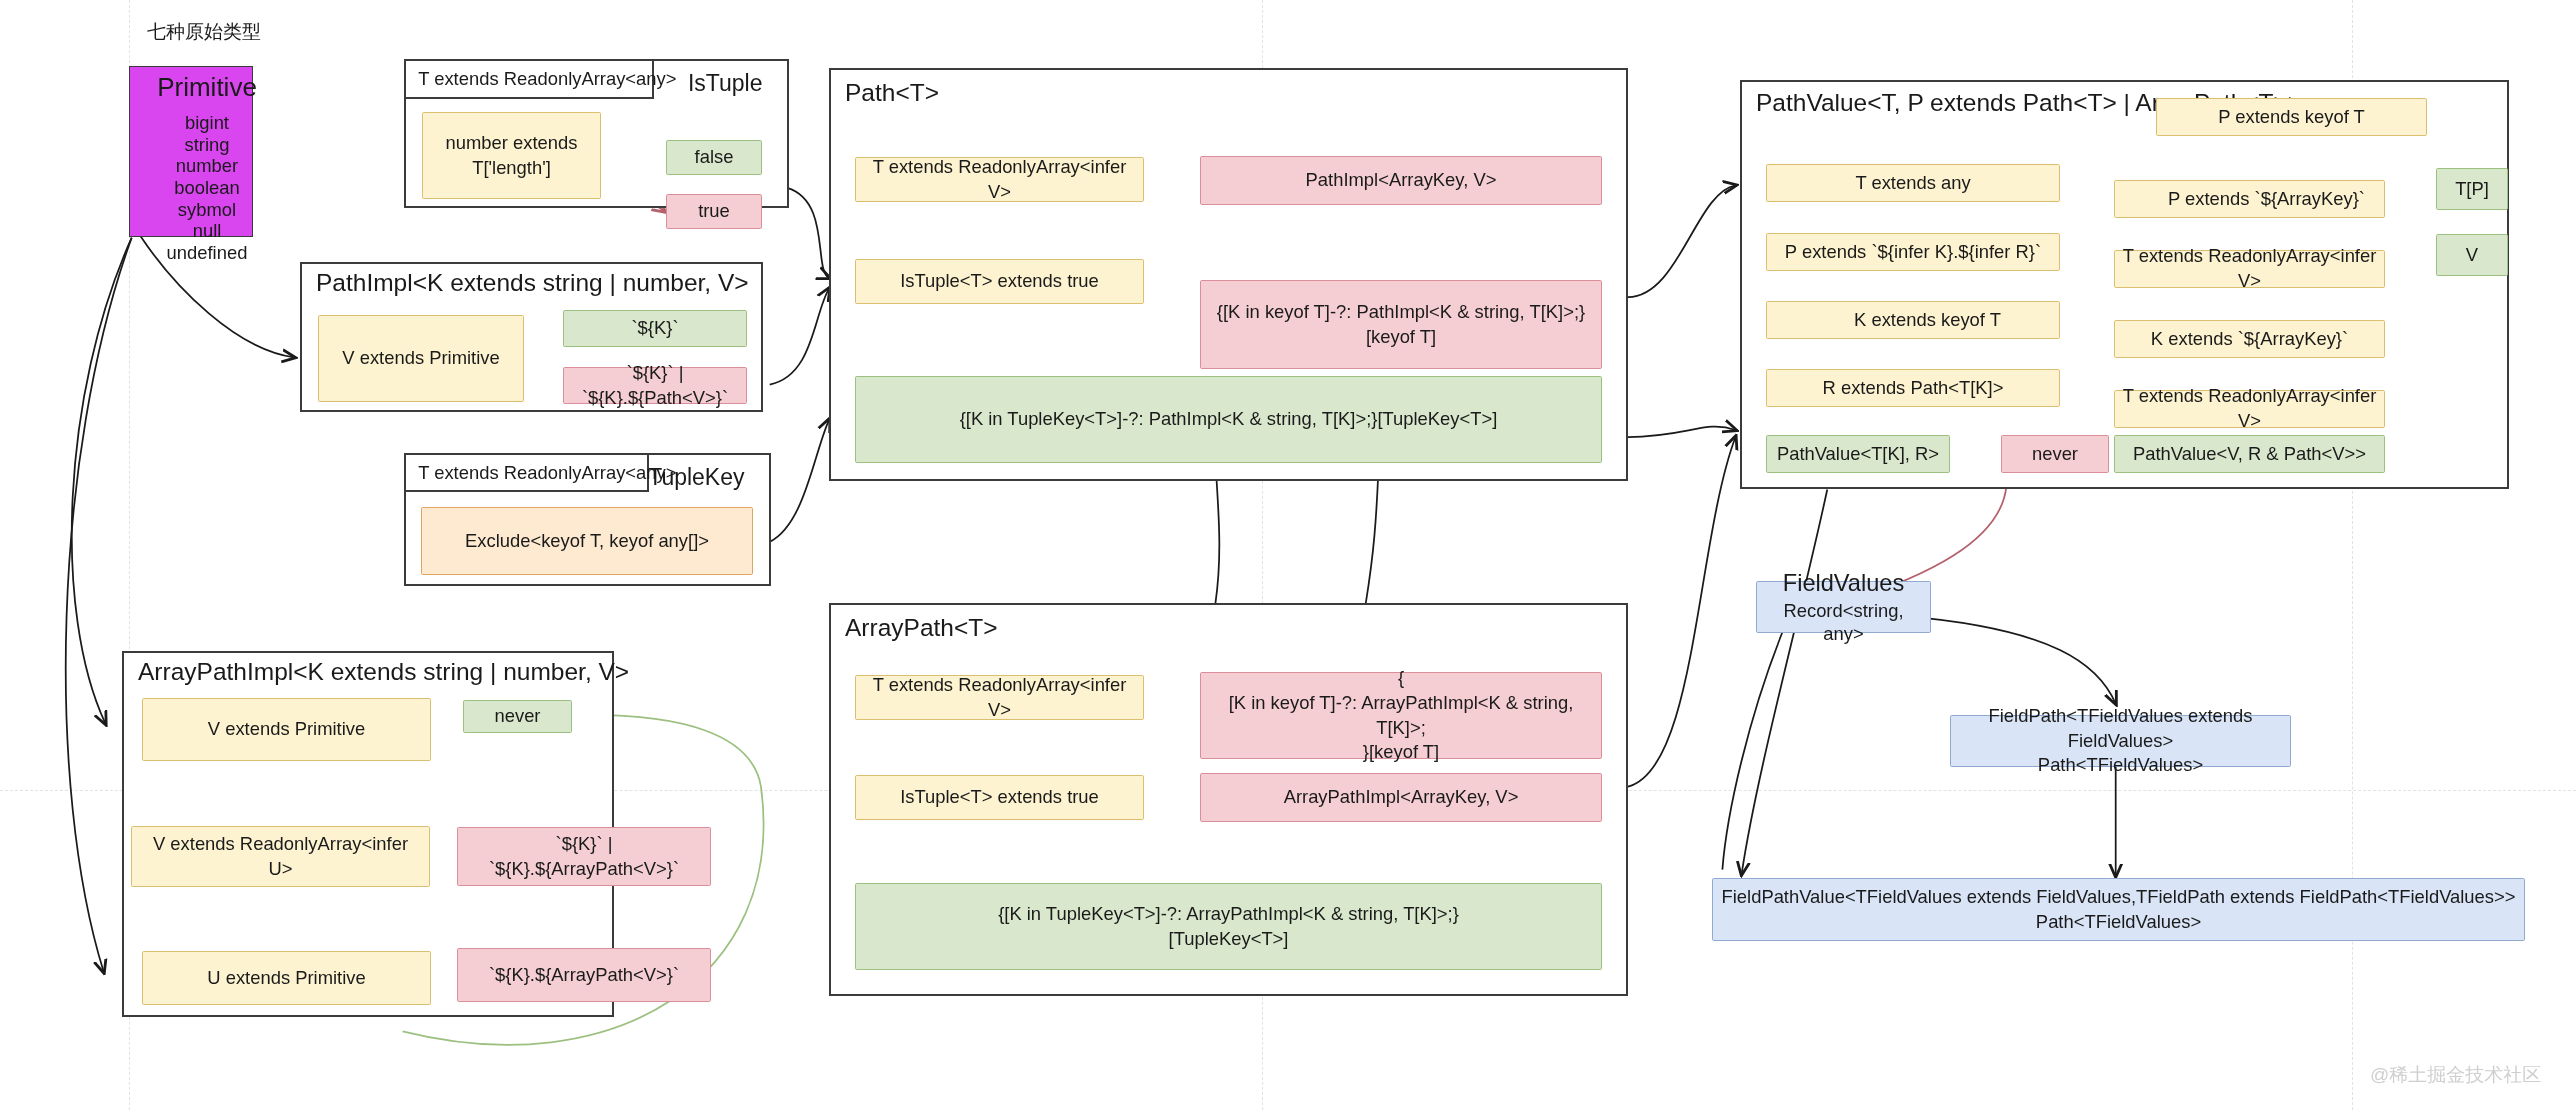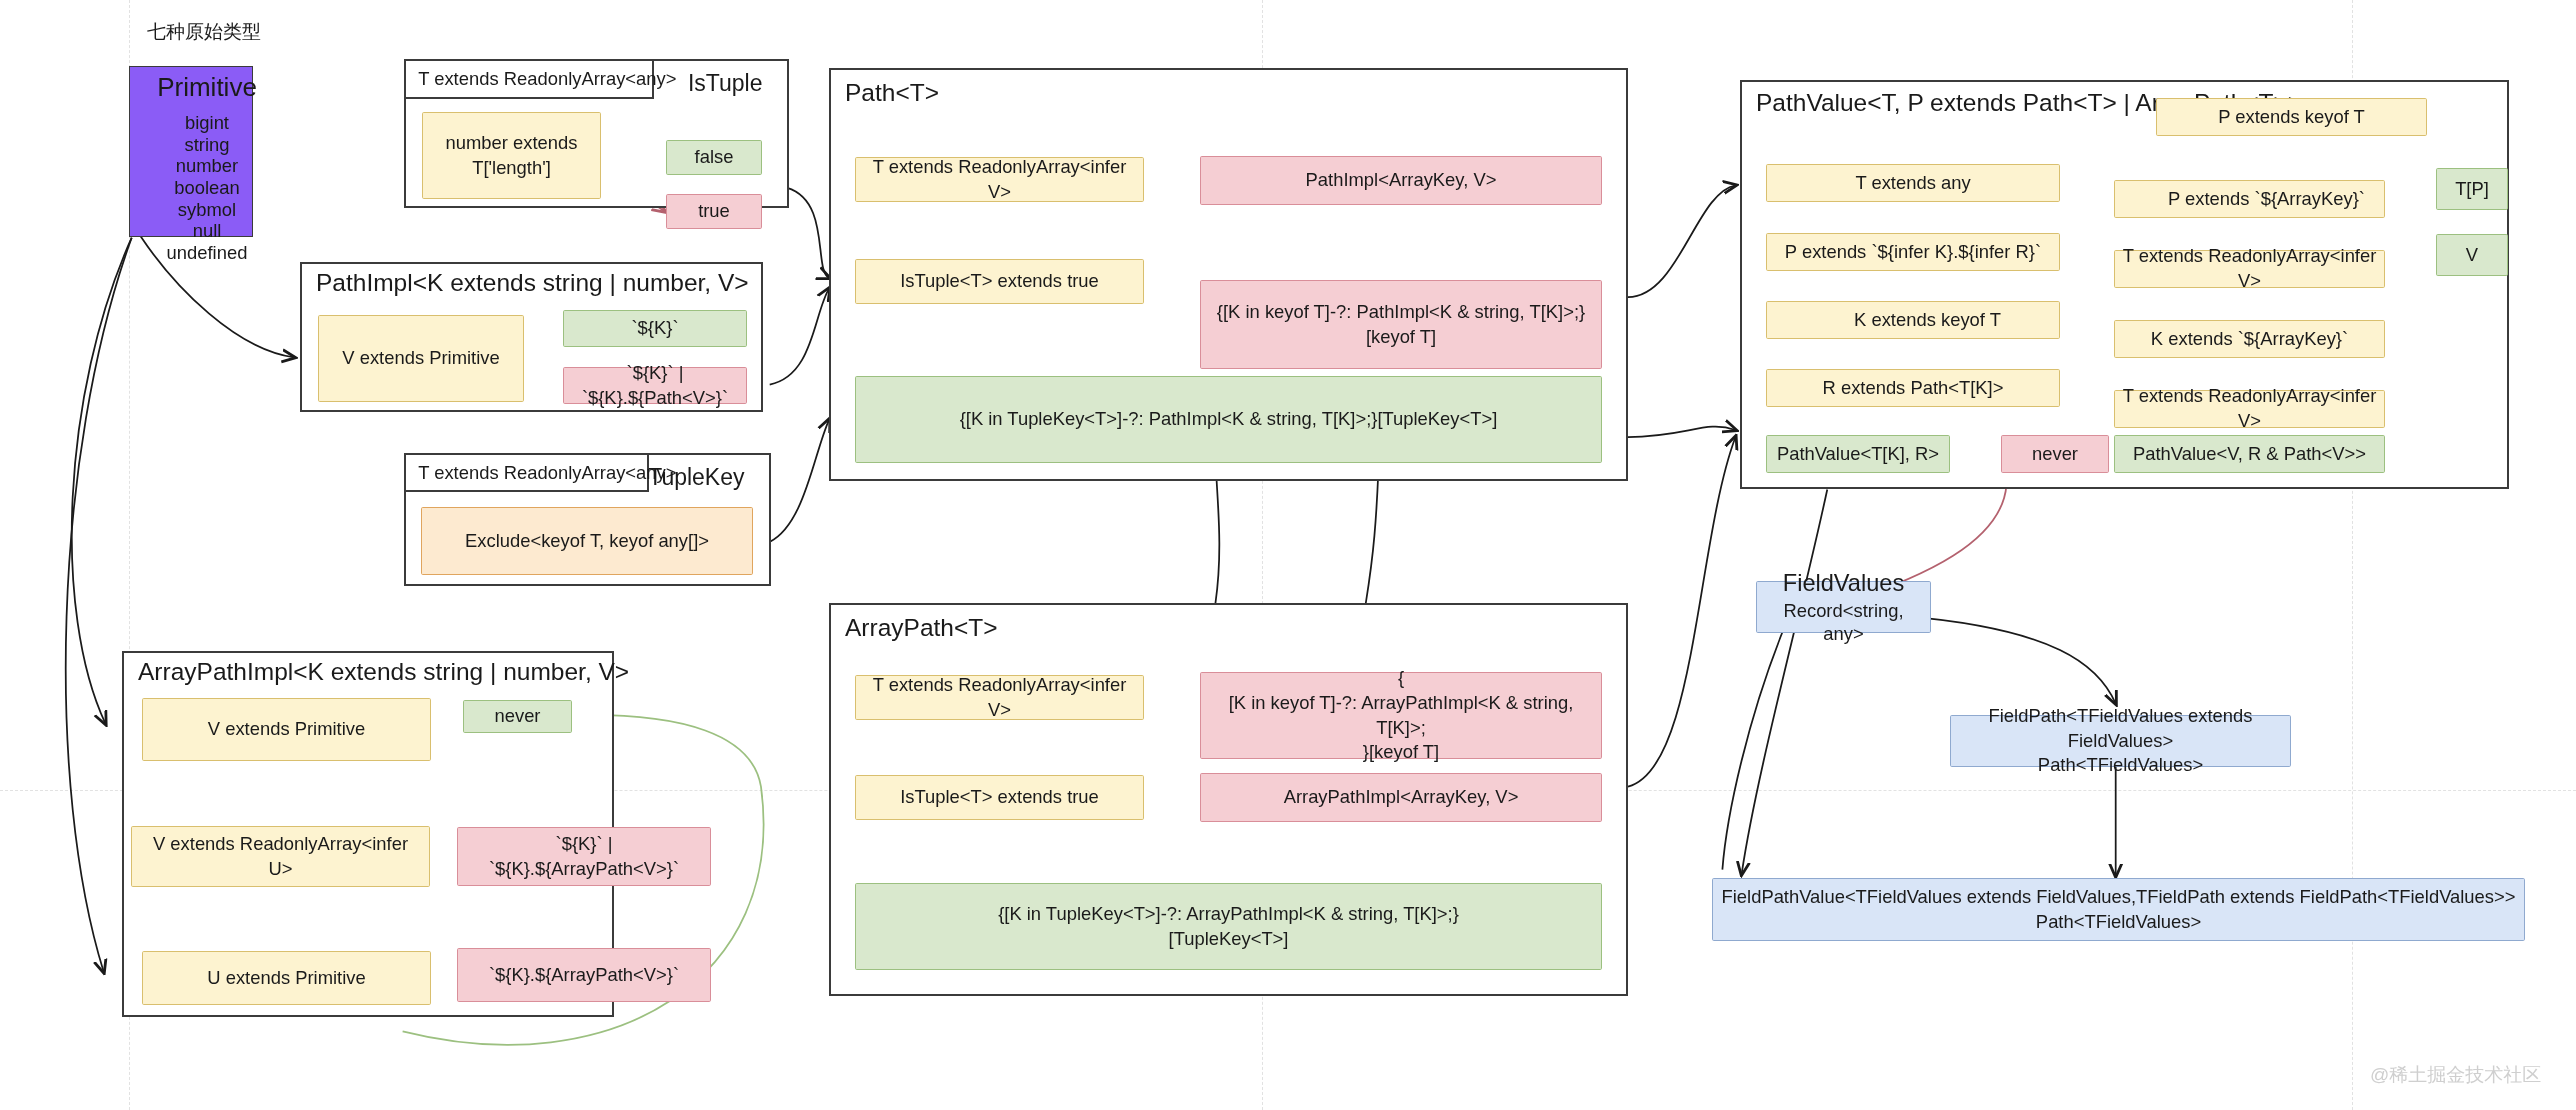--- a/index.html
+++ b/index.html
@@ -86,21 +86,21 @@
   .n-yellow { background: #fdf3d0; border: 1.7px solid #d9bf6e; }
   .n-green  { background: #d9e8cd; border: 1.7px solid #9cc080; }
   .n-red    { background: #f5ced3; border: 1.7px solid #d98e99; }
   .n-orange { background: #fdead0; border: 1.7px solid #e0a55e; }
   .n-blue   { background: #d9e5f7; border: 1.7px solid #8fa9cf; }
 
   
   .prim-box {
     position: absolute;
     box-sizing: border-box;
-    background: #8b5cf6;
+    background: #d946ef;
     border: 1.7px solid #3b3b3b;
     display: flex;
     flex-direction: column;
     align-items: center;
     padding-top: 5.2px;
     padding-left: 32px;
   }
   .prim-title {
     font-size: 26px;
     color: #1a1a1a;

